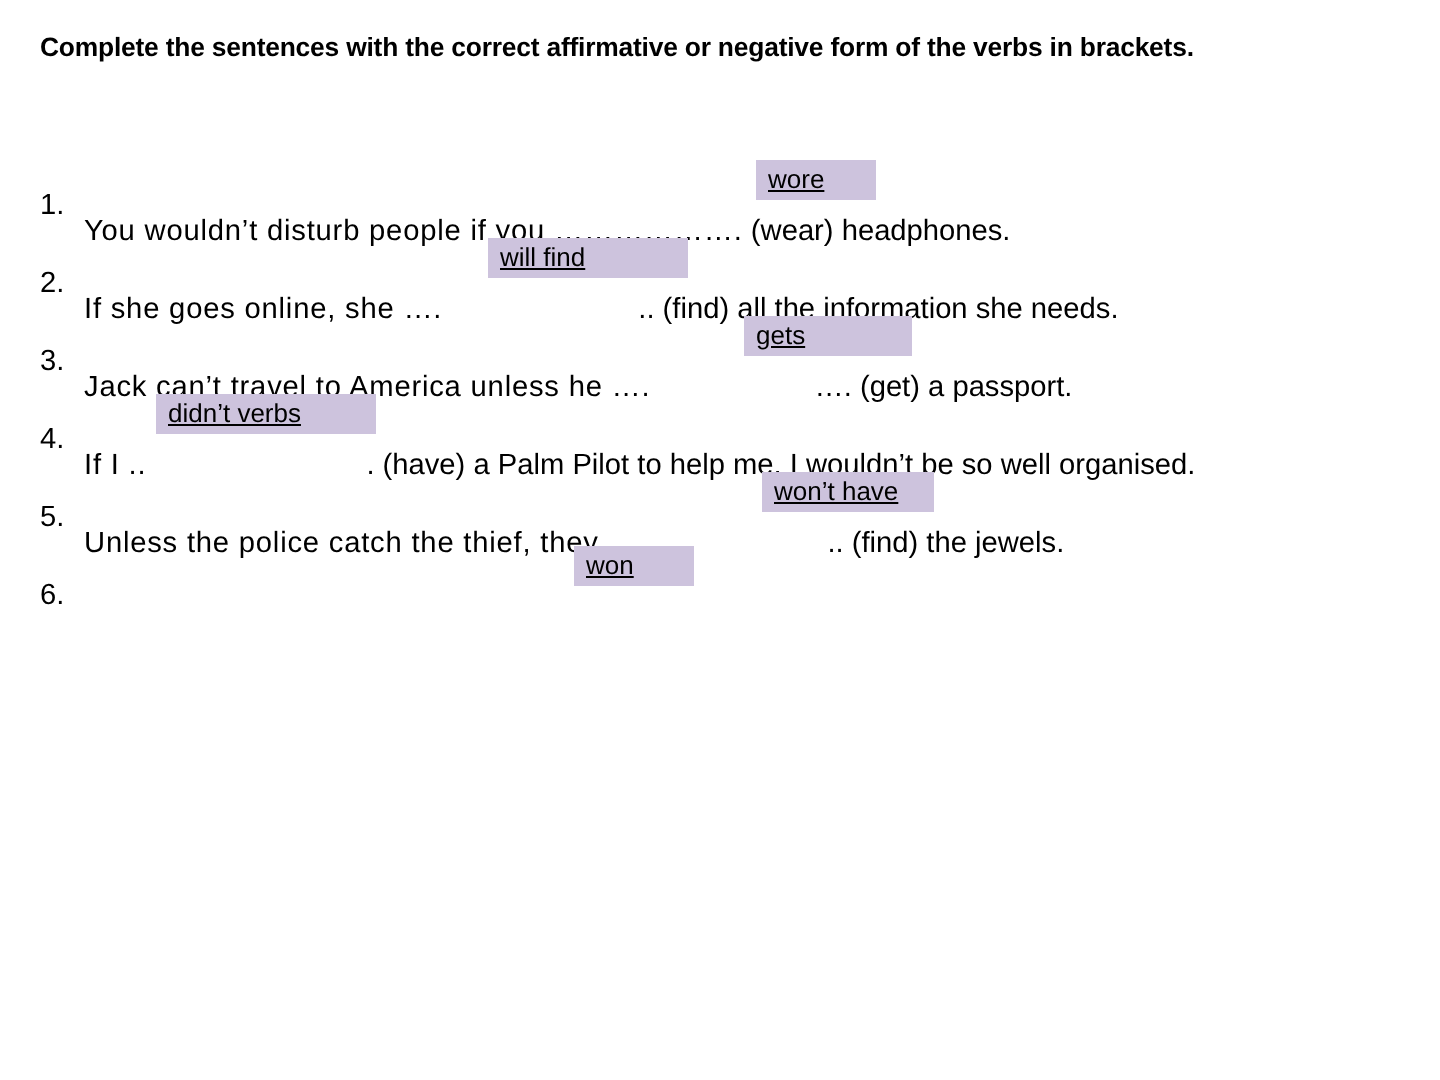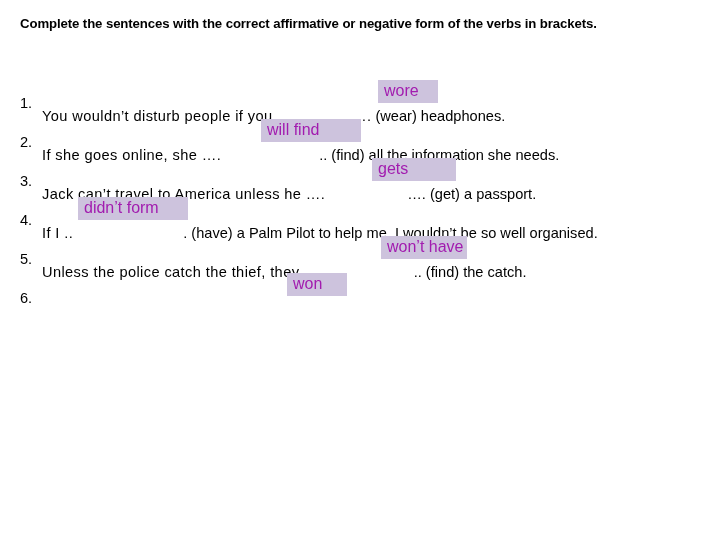--- a/index.html
+++ b/index.html
@@ -63,65 +63,66 @@
     top: 13px;
   }
 
   .dots {
     letter-spacing: 0.4px;
   }
 
   .hl {
     position: absolute;
     background: #cdc3dd;
-    color: #a21caf;
-    font-size: 16px;
+    color: #000000;
+    font-size: 13px;
     line-height: normal;
     padding: 2px 6px 3px 6px;
     box-sizing: border-box;
     white-space: nowrap;
     text-align: left;
+    text-decoration: underline;
   }
 </style>
 </head>
 <body>
 
 <div class="slide">
 
   <div class="heading">Complete the sentences with the correct affirmative or negative form of the verbs in brackets.</div>
 
   <div class="qlist">
 
     <div class="qrow">
       <span class="qnum">1.</span>
       <span class="qtext"><span class="dots">You wouldn’t disturb people if you ……………….</span><span> (wear) headphones.</span></span>
       <span class="hl" style="left:378px; top:-4px; width:60px;">wore</span>
     </div>
 
     <div class="qrow">
       <span class="qnum">2.</span>
       <span class="qtext"><span class="dots">If she goes online, she ….</span><span style="display:inline-block;width:98px;"></span><span>.. (find) all the information she needs.</span></span>
-      <span class="hl" style="left:261px; top:-4px; width:100px;">will find</span>
+      <span class="hl" style="left:244px; top:-4px; width:100px;">will find</span>
     </div>
 
     <div class="qrow">
       <span class="qnum">3.</span>
       <span class="qtext"><span class="dots">Jack can’t travel to America unless he ….</span><span style="display:inline-block;width:82px;"></span><span>…. (get) a passport.</span></span>
       <span class="hl" style="left:372px; top:-4px; width:84px;">gets</span>
     </div>
 
     <div class="qrow">
       <span class="qnum">4.</span>
       <span class="qtext"><span class="dots">If I ..</span><span style="display:inline-block;width:110px;"></span><span>. (have) a Palm Pilot to help me, I wouldn’t be so well organised.</span></span>
-      <span class="hl" style="left:78px; top:-4px; width:110px;">didn’t form</span>
+      <span class="hl" style="left:78px; top:-4px; width:110px;">didn’t verbs</span>
     </div>
 
     <div class="qrow">
       <span class="qnum">5.</span>
-      <span class="qtext"><span class="dots">Unless the police catch the thief, they …..</span><span style="display:inline-block;width:86px;"></span><span>.. (find) the catch.</span></span>
+      <span class="qtext"><span class="dots">Unless the police catch the thief, they …..</span><span style="display:inline-block;width:86px;"></span><span>.. (find) the jewels.</span></span>
       <span class="hl" style="left:381px; top:-4px; width:86px;">won’t have</span>
     </div>
 
     <div class="qrow">
       <span class="qnum">6.</span>
       <span class="hl" style="left:287px; top:-6px; width:60px;">won</span>
     </div>
 
   </div>
 </div>

